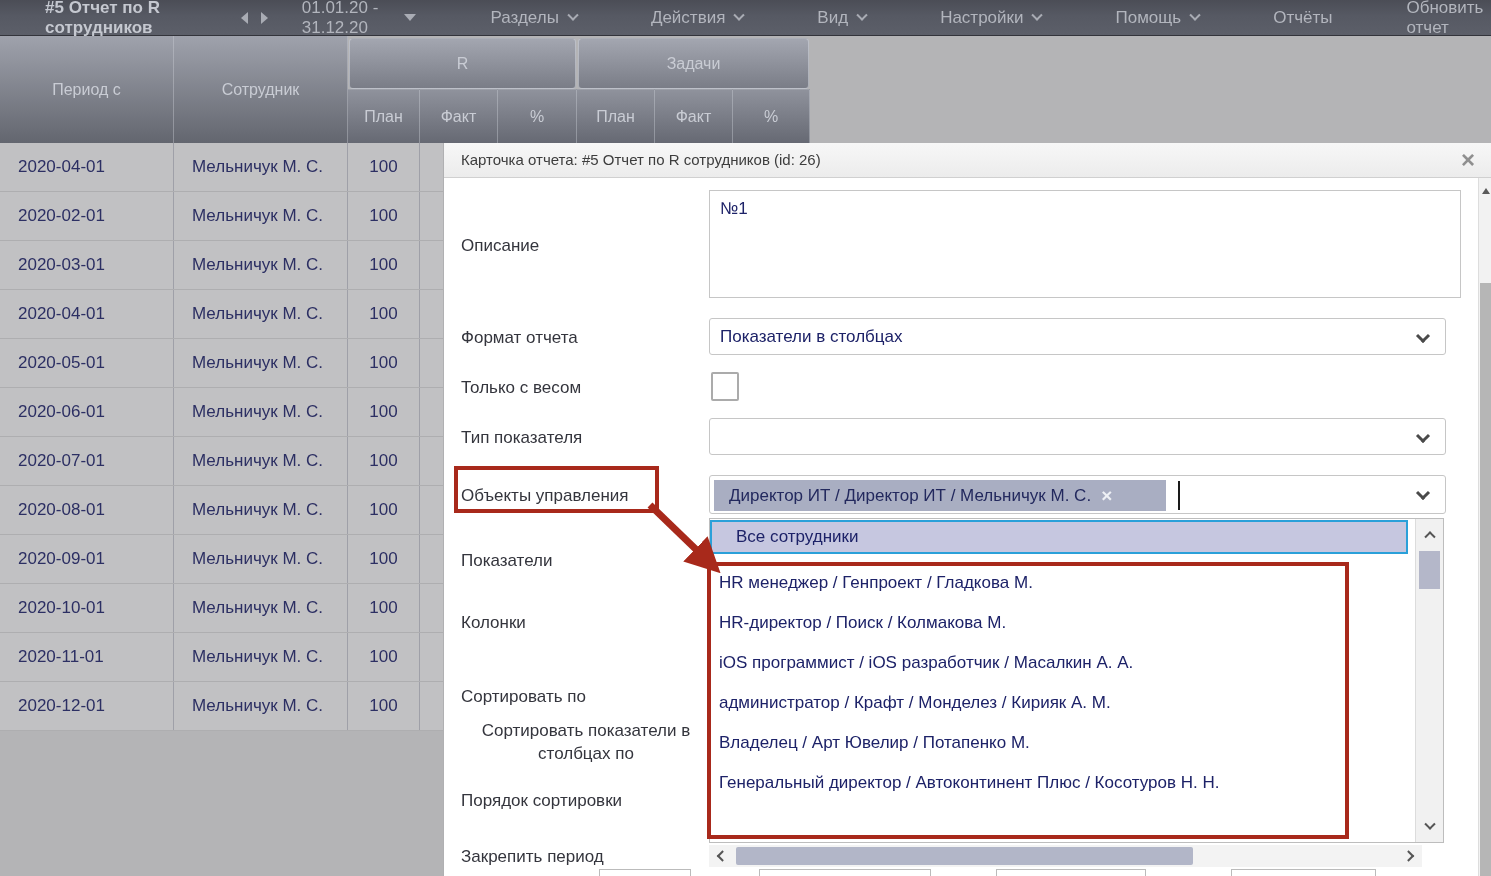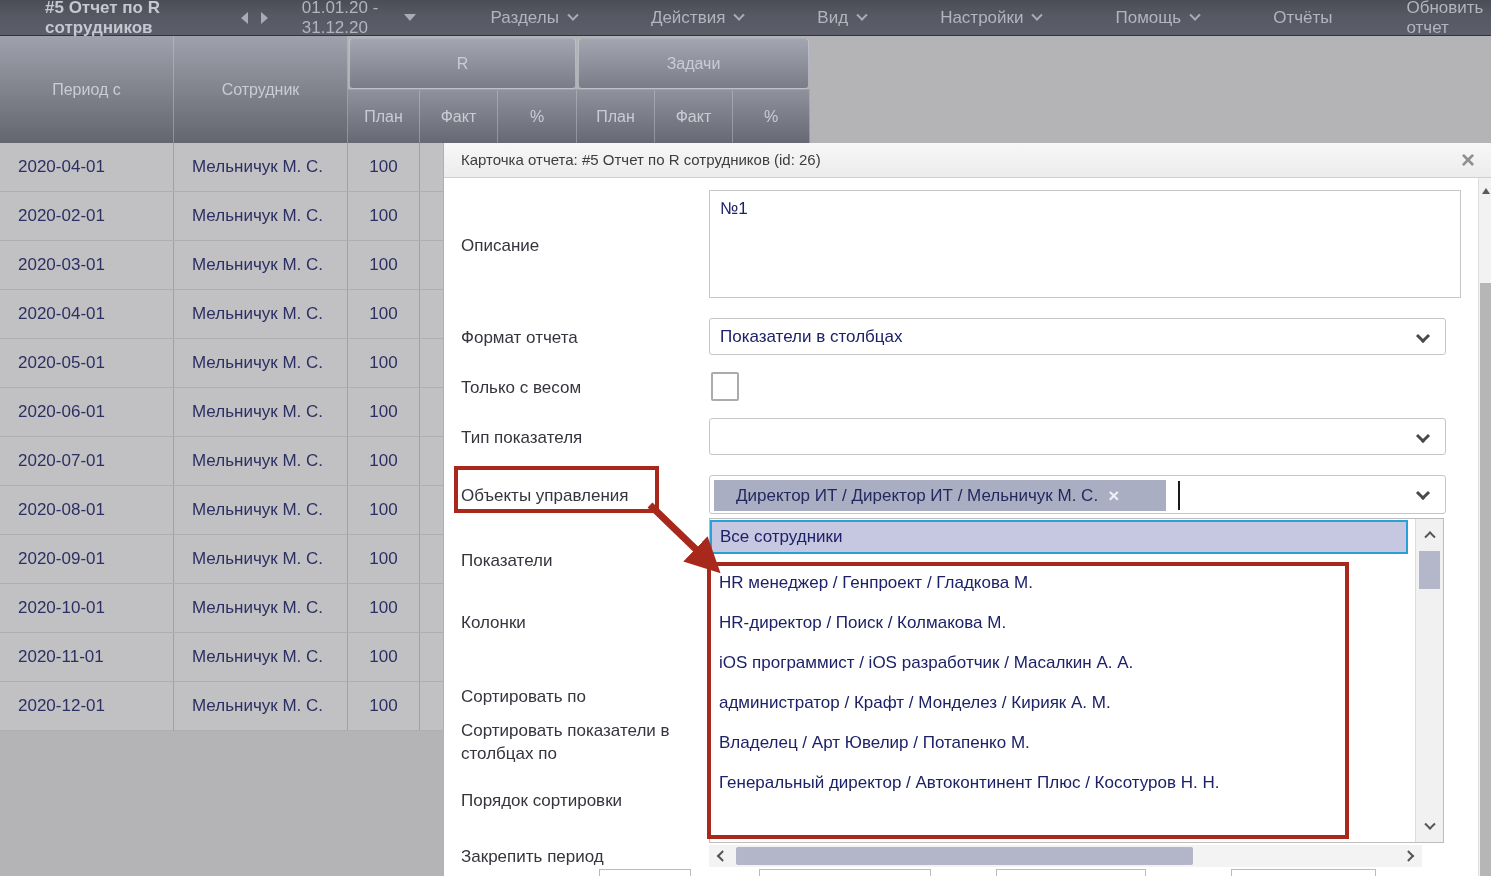--- a/index.html
+++ b/index.html
@@ -44,43 +44,43 @@
   .c-fact   { width:78px; }
 
   
   .modal { position:absolute; left:443px; top:143px; width:1048px; height:733px;
            background:#fff; border-left:1px solid #b0b0b2; z-index:10; }
   .modal-header { position:absolute; left:0; top:0; width:100%; height:35px;
                   background:linear-gradient(#f7f7f7,#ececec); border-bottom:1px solid #d0d0d0; }
   .modal-title { position:absolute; left:17px; top:0; line-height:34px; font-size:15px; color:#3d3d3d; }
   .modal-close { position:absolute; right:16px; top:1px; font-size:24px; font-weight:bold;
                  color:#8f8f8f; cursor:pointer; line-height:32px; }
-  .fld-label { position:absolute; left:17px; color:#34353d; font-size:17px; line-height:21px; }
+  .fld-label { position:absolute; left:17px; color:#34353d; font-size:17px; line-height:21px;text-align:center; }
   .ta { position:absolute; left:265px; top:47px; width:752px; height:108px;
         border:1px solid #c6c6c6; background:#fff; color:#1d2268; font-size:17px; padding:8px 10px; }
   .select { position:absolute; left:265px; width:737px; height:37px; border:1px solid #c6c6c6;
             border-radius:3px; background:#fff; display:flex; align-items:center;
             color:#1d2268; font-size:17px; padding-left:10px; cursor:pointer; }
   .select .chev, .ms .chev { position:absolute; right:17px; top:12px; width:10px; height:10px;
             border-width:0 3px 3px 0; border-style:solid; color:#4a4a4a; transform:rotate(45deg); }
   .checkbox { position:absolute; left:267px; top:229px; width:28px; height:29px;
               border:2px solid #ababab; border-radius:2px; background:#fff; cursor:pointer; }
   .ms { position:absolute; left:265px; top:332px; width:737px; height:39px;
         border:1px solid #c6c6c6; border-radius:3px; background:#fff; }
   .tag { position:absolute; left:4px; top:4px; width:452px; height:31px; background:#a9aec2;
-         display:flex; align-items:center; padding-left:22px; color:#23295e; font-size:17px; }
+         display:flex; align-items:center; padding-left:15px; color:#23295e; font-size:17px; }
   .tag-x { margin-left:10px; color:#eef0f5; font-weight:bold; font-size:19px; cursor:pointer; line-height:1; }
   .caret { position:absolute; left:468px; top:5px; width:2px; height:29px; background:#1a1a1a; }
 
   
   .dropdown { position:absolute; left:265px; top:375px; width:735px; height:325px;
               background:#fff; border:1px solid #bdbdbd; }
   .dd-selected { position:absolute; left:0; top:1px; width:698px; height:34px;
                  background:#c6c7e0; border:2px solid #2aa0d9; display:flex; align-items:center;
-                 padding-left:8px; color:#1d2268; font-size:17px; cursor:pointer; }
+                 padding-left:24px; color:#1d2268; font-size:17px; cursor:pointer; }
   .dd-items { position:absolute; left:0; top:44px; width:700px; }
   .ditem { height:40px; display:flex; align-items:center; padding-left:9px;
            color:#1d2268; font-size:17px; cursor:pointer; }
   .dd-scroll { position:absolute; right:0; top:0; width:28px; height:323px;
                background:#f1f1f1; border-left:1px solid #dcdcdc; }
   .dd-btn { position:absolute; left:0; width:28px; height:30px; display:flex;
             align-items:center; justify-content:center; color:#555; cursor:pointer; }
   .dd-thumb { position:absolute; left:3px; top:32px; width:21px; height:38px; background:#b4b7c9; cursor:pointer; }
   .chev-up { transform:rotate(-135deg) translate(-2px,-2px); }
   .chev-down { transform:rotate(45deg) translate(-2px,-2px); }

